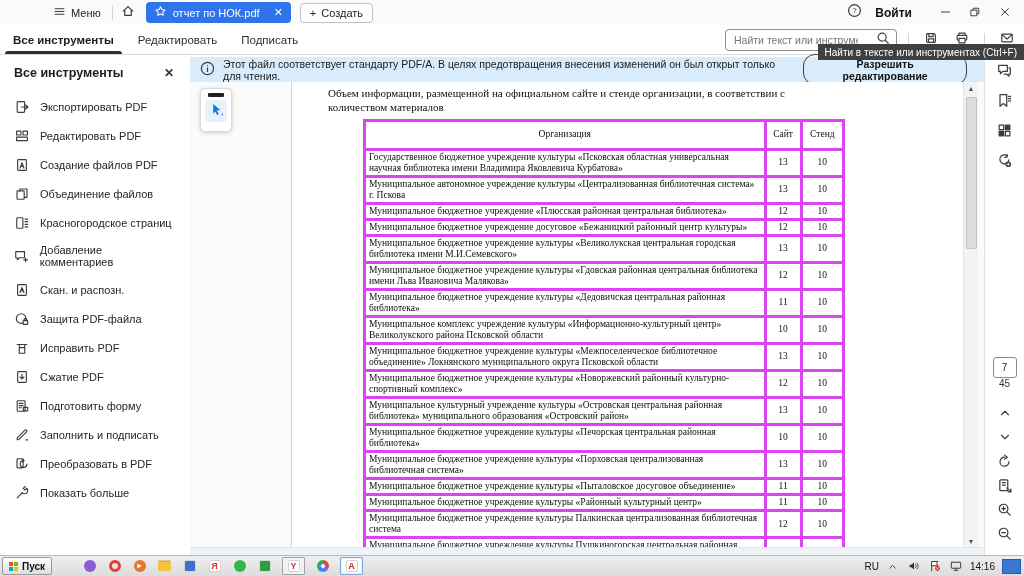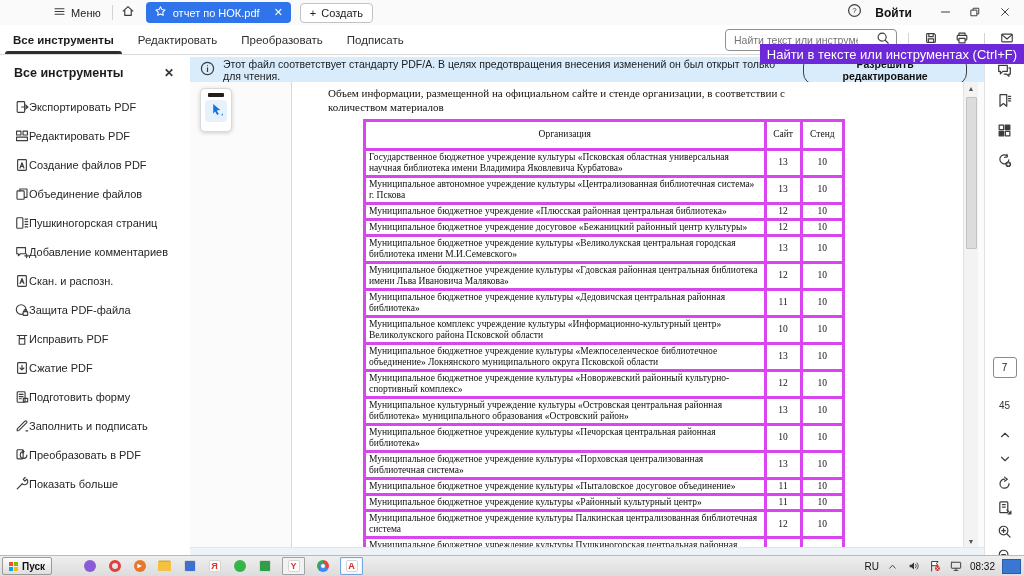--- a/index.html
+++ b/index.html
@@ -20,27 +20,27 @@
   
   .toolbar{position:absolute;top:25px;left:0;right:0;height:29px;background:#fff;border-bottom:1px solid #dadada;}
   .tabs{display:flex;gap:24px;padding-left:13px;height:100%;align-items:center;font-size:11.5px;color:#2e2e2e;}
   .tab{position:relative;height:100%;display:flex;align-items:center;cursor:default;}
   .tab.active{font-weight:bold;color:#1c1c1c;}
   .tab.active::after{content:"";position:absolute;left:-8px;right:-8px;bottom:0;height:3px;background:#2e2e2e;border-radius:3px 3px 0 0;}
   .toolbar-right{position:absolute;right:6px;top:4px;display:flex;align-items:center;gap:9px;}
   .search-box{display:flex;align-items:center;justify-content:space-between;width:158px;height:20px;border:1px solid #8f8f8f;border-radius:4px;padding:0 6px;background:#fff;}
   .search-box input{border:none;outline:none;font-size:10.5px;width:124px;color:#333;font-family:"Liberation Sans",sans-serif;background:transparent;}
   .tb-action{width:22px;height:20px;display:flex;align-items:center;justify-content:center;}
-  .tooltip{position:absolute;top:44px;right:0;background:#6d28d9;color:#fff;font-size:13px;padding:2.5px 7px;z-index:60;white-space:nowrap;}
+  .tooltip{position:absolute;top:44px;right:0;background:#404040;color:#fff;font-size:10px;padding:2.5px 7px;z-index:60;white-space:nowrap;}
   
   .sidebar{position:absolute;left:0;top:55px;width:190px;bottom:20px;background:#fff;border-right:1px solid #e0e0e0;}
   .sb-head{display:flex;justify-content:space-between;align-items:center;padding:11px 16px 4px 14px;font-size:12.5px;font-weight:bold;color:#1c1c1c;}
   .sb-close{font-size:12px;color:#333;}
   .sb-list{margin-top:8px;}
-  .sb-item{display:flex;align-items:center;padding:7px 14px;font-size:11px;color:#262626;cursor:default;}
+  .sb-item{display:flex;align-items:center;gap:11px;padding:7px 14px;font-size:11px;color:#262626;cursor:default;}
   .sb-item .sb-ic{width:15px;height:15px;display:flex;align-items:center;justify-content:center;}
   
   .main{position:absolute;left:190px;top:55px;right:39px;bottom:20px;background:#fdfdfd;}
   .banner{position:absolute;top:2px;left:0;right:0;height:25px;background:#d8ecfb;display:flex;align-items:center;padding:0 10px;gap:8px;font-size:10.5px;color:#1b1b1b;}
   .banner-btn{margin-left:auto;margin-right:8px;border:1.5px solid #3f3f3f;border-radius:12px;background:transparent;font-size:10.5px;font-weight:bold;padding:2.5px 13px;color:#111;font-family:"Liberation Sans",sans-serif;}
   .canvas{position:absolute;top:27px;left:0;right:0;bottom:0;background:#fbfbfb;overflow:hidden;}
   .page{position:absolute;left:101px;top:0;width:672px;bottom:8px;background:#fff;border-left:1px solid #d8d8d8;border-right:1px solid #d8d8d8;overflow:hidden;}
   .doc-title{margin:4px auto 0;width:600px;text-align:left;font-family:"Liberation Serif",serif;font-size:11px;color:#101010;line-height:1.3;}
   table.doc-table{border-collapse:collapse;margin:4px 0 0 71px;font-family:"Liberation Serif",serif;font-size:9.5px;color:#101010;table-layout:fixed;width:482px;}
   .doc-table th,.doc-table td{border:3px solid #d946ef;padding:1px 3px;line-height:1.16;font-weight:normal;vertical-align:middle;}
@@ -56,21 +56,21 @@
   .vs-arrow{position:absolute;left:0;width:100%;height:13px;display:flex;align-items:center;justify-content:center;font-size:7px;color:#555;}
   .vs-thumb{position:absolute;left:2px;width:9px;top:15px;height:150px;background:#dcdcdc;border:1px solid #c3c3c3;border-radius:1px;}
   .hscroll{position:absolute;left:0;right:0;bottom:0;height:8px;background:#eef3f8;border-top:1px solid #e2e6ea;}
   
   .rail{position:absolute;right:0;top:55px;width:39px;bottom:20px;background:#fff;border-left:1px solid #e2e2e2;}
   .rail-top{position:absolute;top:7px;left:0;right:0;display:flex;flex-direction:column;align-items:center;gap:10px;}
   .rail-bottom{position:absolute;top:302px;left:0;right:0;display:flex;flex-direction:column;align-items:center;}
   .ric{width:20px;height:20px;display:flex;align-items:center;justify-content:center;}
   .rail-bottom .ric{margin-top:4px;}
   .pagebox{width:22px;height:19px;border:1px solid #8a8a8a;border-radius:3px;font-size:10px;display:flex;align-items:center;justify-content:center;color:#222;background:#fff;}
-  .pagetotal{font-size:10px;color:#333;margin-top:22px;}
+  .pagetotal{font-size:10px;color:#333;margin-top:0;}
   .rail-gap{height:12px;}
   
   .taskbar{position:absolute;left:0;right:0;bottom:0;height:20px;background:linear-gradient(#efefef,#dcdcdc);border-top:1px solid #b9b9b9;display:flex;align-items:center;font-size:10px;gap:17px;}
   .start-btn{display:flex;align-items:center;gap:4px;height:16px;margin-left:2px;padding:0 6px;background:linear-gradient(#fdfdfd,#dedede);border:1px solid #9a9a9a;border-radius:2px;font-weight:bold;color:#111;}
   .start-logo{display:grid;grid-template-columns:4px 4px;grid-template-rows:4px 4px;gap:1px;}
   .start-logo span{display:block;}
   .tb-apps{display:flex;align-items:center;gap:10px;margin-left:13px;}
   .tb-app{min-width:15px;height:16px;display:flex;align-items:center;justify-content:center;}
   .tb-app.boxed{border:1px solid #a2a2a2;background:#f2f2f2;padding:0 3px;border-radius:1px;}
   .tb-app.active{background:#fff;border-color:#7aa7d9;box-shadow:inset 0 0 2px #bcd6ef;}
@@ -139,23 +139,20 @@
   <div class="tabs">
 
       <div class="tab active">
         <span>Все инструменты</span>
       </div>
 
       <div class="tab">
         <span>Редактировать</span>
       </div>
 
-      <div class="tab">
-        <span>Преобразовать</span>
-      </div>
 
       <div class="tab">
         <span>Подписать</span>
       </div>
     </div>
   <div class="toolbar-right">
     <div class="search-box">
       <input type="text" placeholder="Найти текст или инструмент" style="">
       <span><svg width="14" height="14" viewBox="0 0 16 16" fill="none" stroke="#3c3c3c" stroke-width="1.3" stroke-linecap="round" stroke-linejoin="round">
             <circle cx="7" cy="7" r="4.6"></circle>
@@ -235,21 +232,21 @@
         <span>Объединение файлов</span>
       </div>
 
       <div class="sb-item">
         <span class="sb-ic">
           <svg width="14" height="14" viewBox="0 0 16 16" fill="none" stroke="#3c3c3c" stroke-width="1.3" stroke-linecap="round" stroke-linejoin="round">
             <rect x="2" y="2" width="7" height="12" rx="1"></rect>
             <path d="M11.5 3.5h3M11.5 6.5h3M11.5 9.5h3M11.5 12.5h3"></path>
           </svg>
         </span>
-        <span>Пушкиногорская страниц</span>
+        <span>Красногородское страниц</span>
       </div>
 
       <div class="sb-item">
         <span class="sb-ic">
           <svg width="14" height="14" viewBox="0 0 16 16" fill="none" stroke="#3c3c3c" stroke-width="1.3" stroke-linecap="round" stroke-linejoin="round">
             <path d="M2 3h10v7H6.2L3.8 12.3V10H2z"></path>
             <path d="M13.3 10.3v4.2M11.2 12.4h4.2"></path>
           </svg>
         </span>
         <span>Добавление комментариев</span>
@@ -652,16 +649,16 @@
           <circle cx="11.3" cy="11.3" r="3.2" fill="#d93025" stroke="none"></circle>
           <path d="M10.2 10.2l2.2 2.2M12.4 10.2l-2.2 2.2" stroke="#fff" stroke-width="1"></path>
         </svg>
       </span>
     <span class="tri">
         <svg width="12" height="12" viewBox="0 0 16 16" fill="none" stroke="#3c3c3c" stroke-width="1.3" stroke-linecap="round" stroke-linejoin="round">
           <rect x="1.8" y="3" width="12.4" height="8" rx="0.6"></rect>
           <path d="M5.5 13.8h5M8 11v2.8"></path>
         </svg>
       </span>
-    <span class="clock">08:32</span>
+    <span class="clock">14:16</span>
     <span class="show-desktop"></span>
   </div>
 </div>
 
 </body></html>

